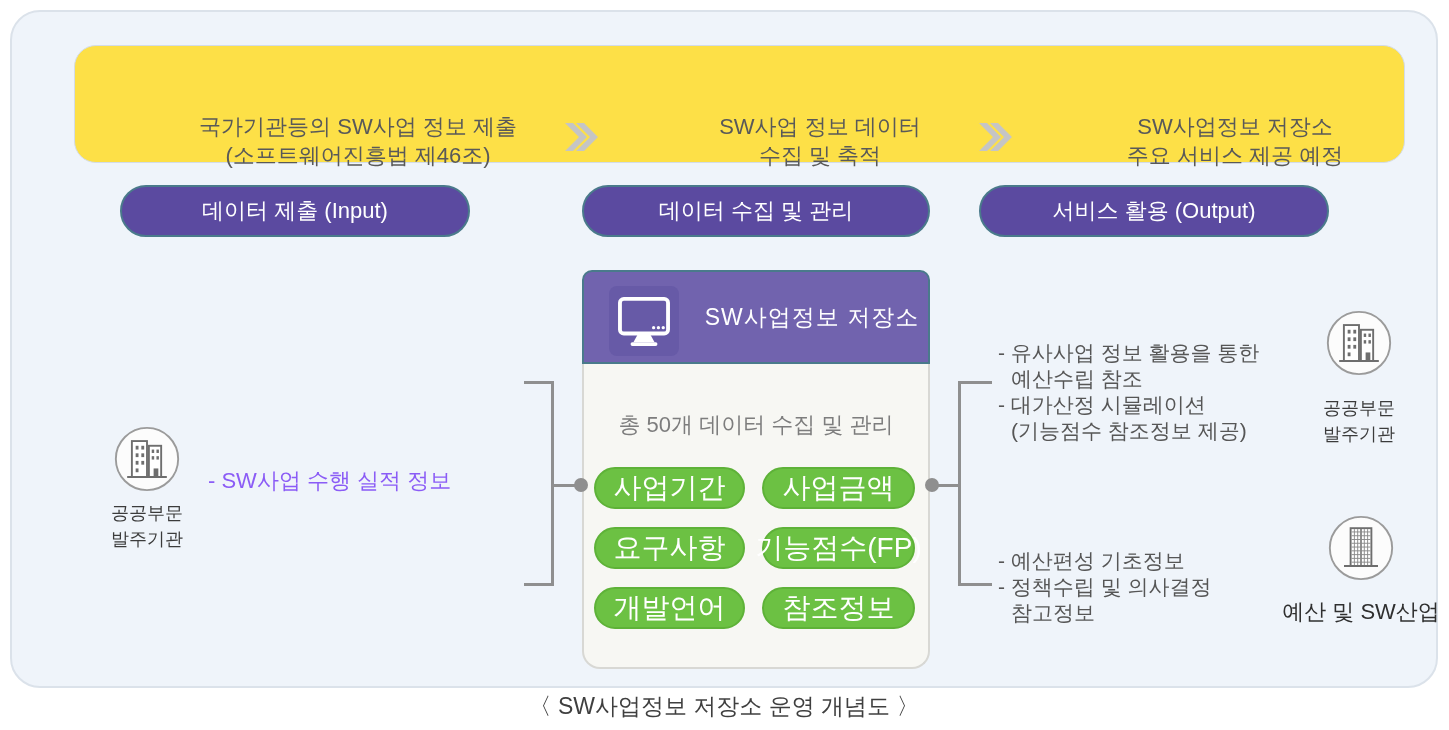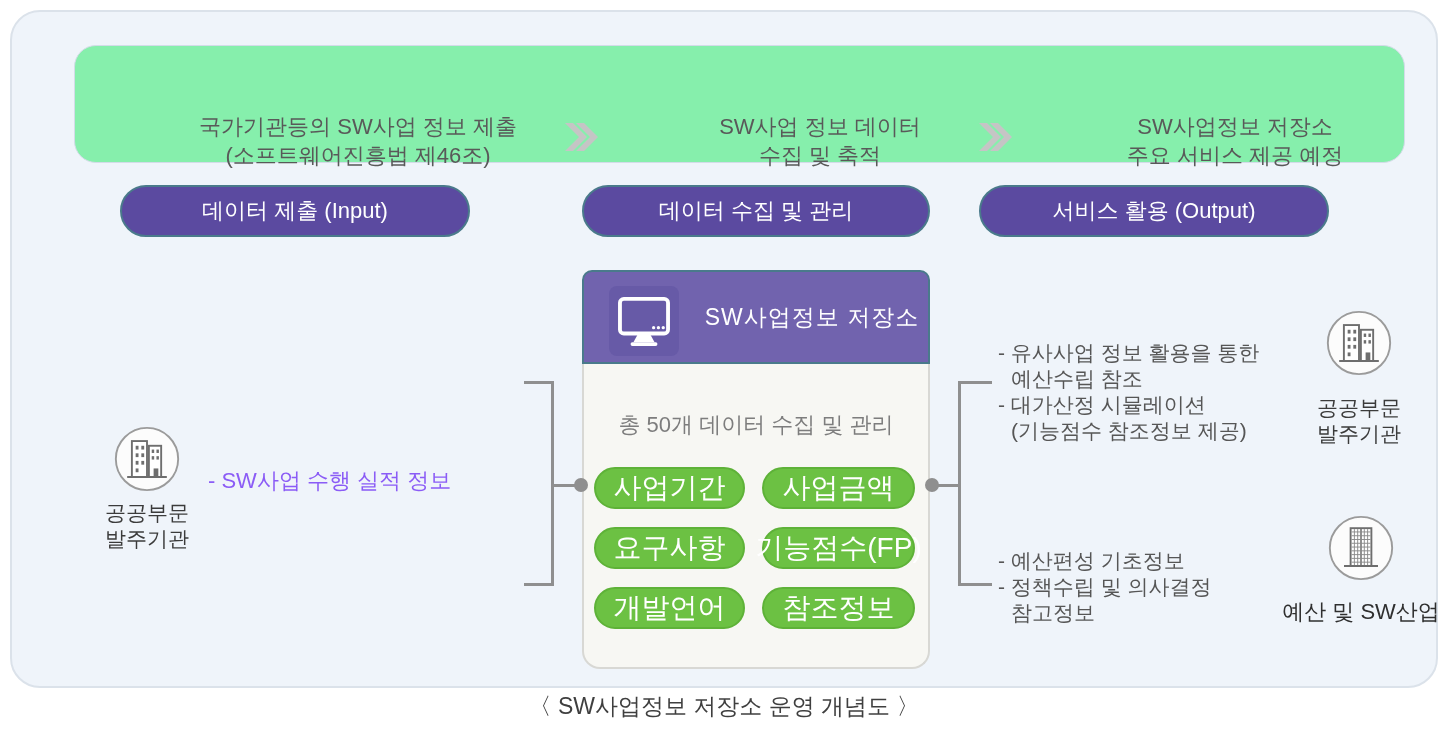--- a/index.html
+++ b/index.html
@@ -2,21 +2,21 @@
 <html><head>
 <meta charset="utf-8">
 <style>
   html,body{margin:0;padding:0;background:#ffffff;}
   .page{position:relative;width:1449px;height:730px;background:#ffffff;
         font-family:"Liberation Sans","DejaVu Sans",sans-serif;overflow:hidden;}
   .frame{position:absolute;left:10px;top:10px;width:1428px;height:678px;
          background:#eff4fa;border:2px solid #dbe2ea;border-radius:30px;box-sizing:border-box;}
   
   .banner{position:absolute;left:62px;top:33px;width:1331px;height:118px;
-          background:#86efac;border:1px solid #d3dce8;border-radius:22px;box-sizing:border-box;}
+          background:#fde047;border:1px solid #d3dce8;border-radius:22px;box-sizing:border-box;}
   .step{position:absolute;top:66px;transform:translateX(-50%);text-align:center;
         font-size:22px;line-height:29px;color:#595959;white-space:nowrap;}
   .step1{left:283px;} .step2{left:745px;} .step3{left:1160px;}
   .chev{position:absolute;top:77px;width:34px;height:28px;}
   .chev1{left:489px;} .chev2{left:903px;}
   
   .ppill{position:absolute;top:173px;height:52px;border-radius:26px;box-sizing:border-box;
          background:#5b4aa0;border:2px solid #4a7a8b;color:#ffffff;font-size:22px;
          display:flex;align-items:center;justify-content:center;white-space:nowrap;}
   .ppill1{left:108px;width:350px;} .ppill2{left:570px;width:348px;} .ppill3{left:967px;width:350px;}
@@ -39,21 +39,21 @@
          display:flex;align-items:center;justify-content:center;white-space:nowrap;}
   .g1{left:582px;top:455px;width:151px;} .g2{left:750px;top:455px;width:153px;}
   .g3{left:582px;top:515px;width:151px;} .g4{left:750px;top:515px;width:153px;}
   .g5{left:582px;top:575px;width:151px;} .g6{left:750px;top:575px;width:153px;}
   
   .cline{position:absolute;background:#8f8f8f;}
   .cdot{position:absolute;width:14px;height:14px;border-radius:50%;background:#8f8f8f;}
   
   .entity-icon{position:absolute;width:68px;height:68px;}
   .entity-label{position:absolute;transform:translateX(-50%);text-align:center;
-         font-size:21px;line-height:26px;color:#3b3b3b;white-space:nowrap;}
+         font-size:18px;line-height:26px;color:#3b3b3b;white-space:nowrap;}
   .note{position:absolute;color:#565656;font-size:21px;line-height:26px;white-space:nowrap;}
   .note-single{position:absolute;color:#8b5cf6;font-size:22px;white-space:nowrap;}
   .indent{padding-left:13px;}
   .caption{position:absolute;left:10px;top:691px;width:1428px;text-align:center;
          font-size:23px;color:#3f3f3f;white-space:nowrap;}
 </style>
 </head>
 <body>
 
 <div class="page">

